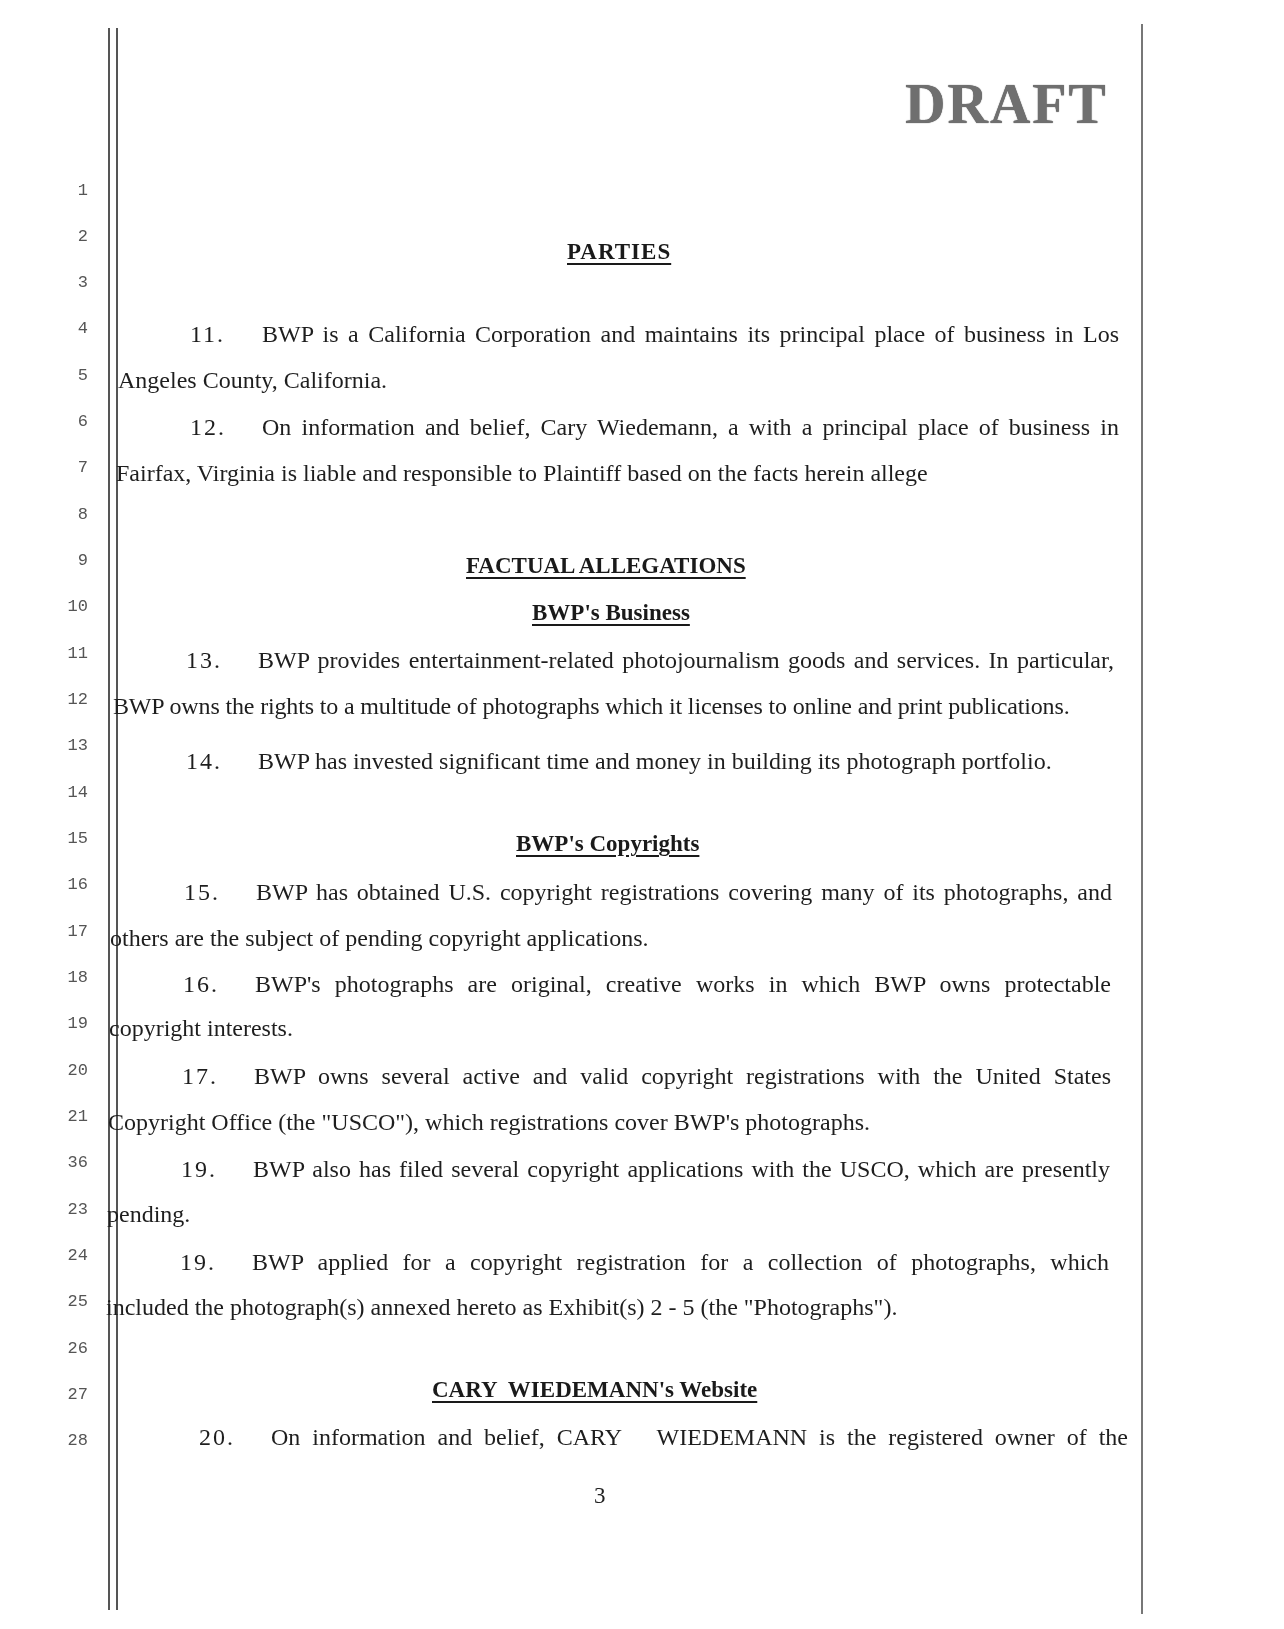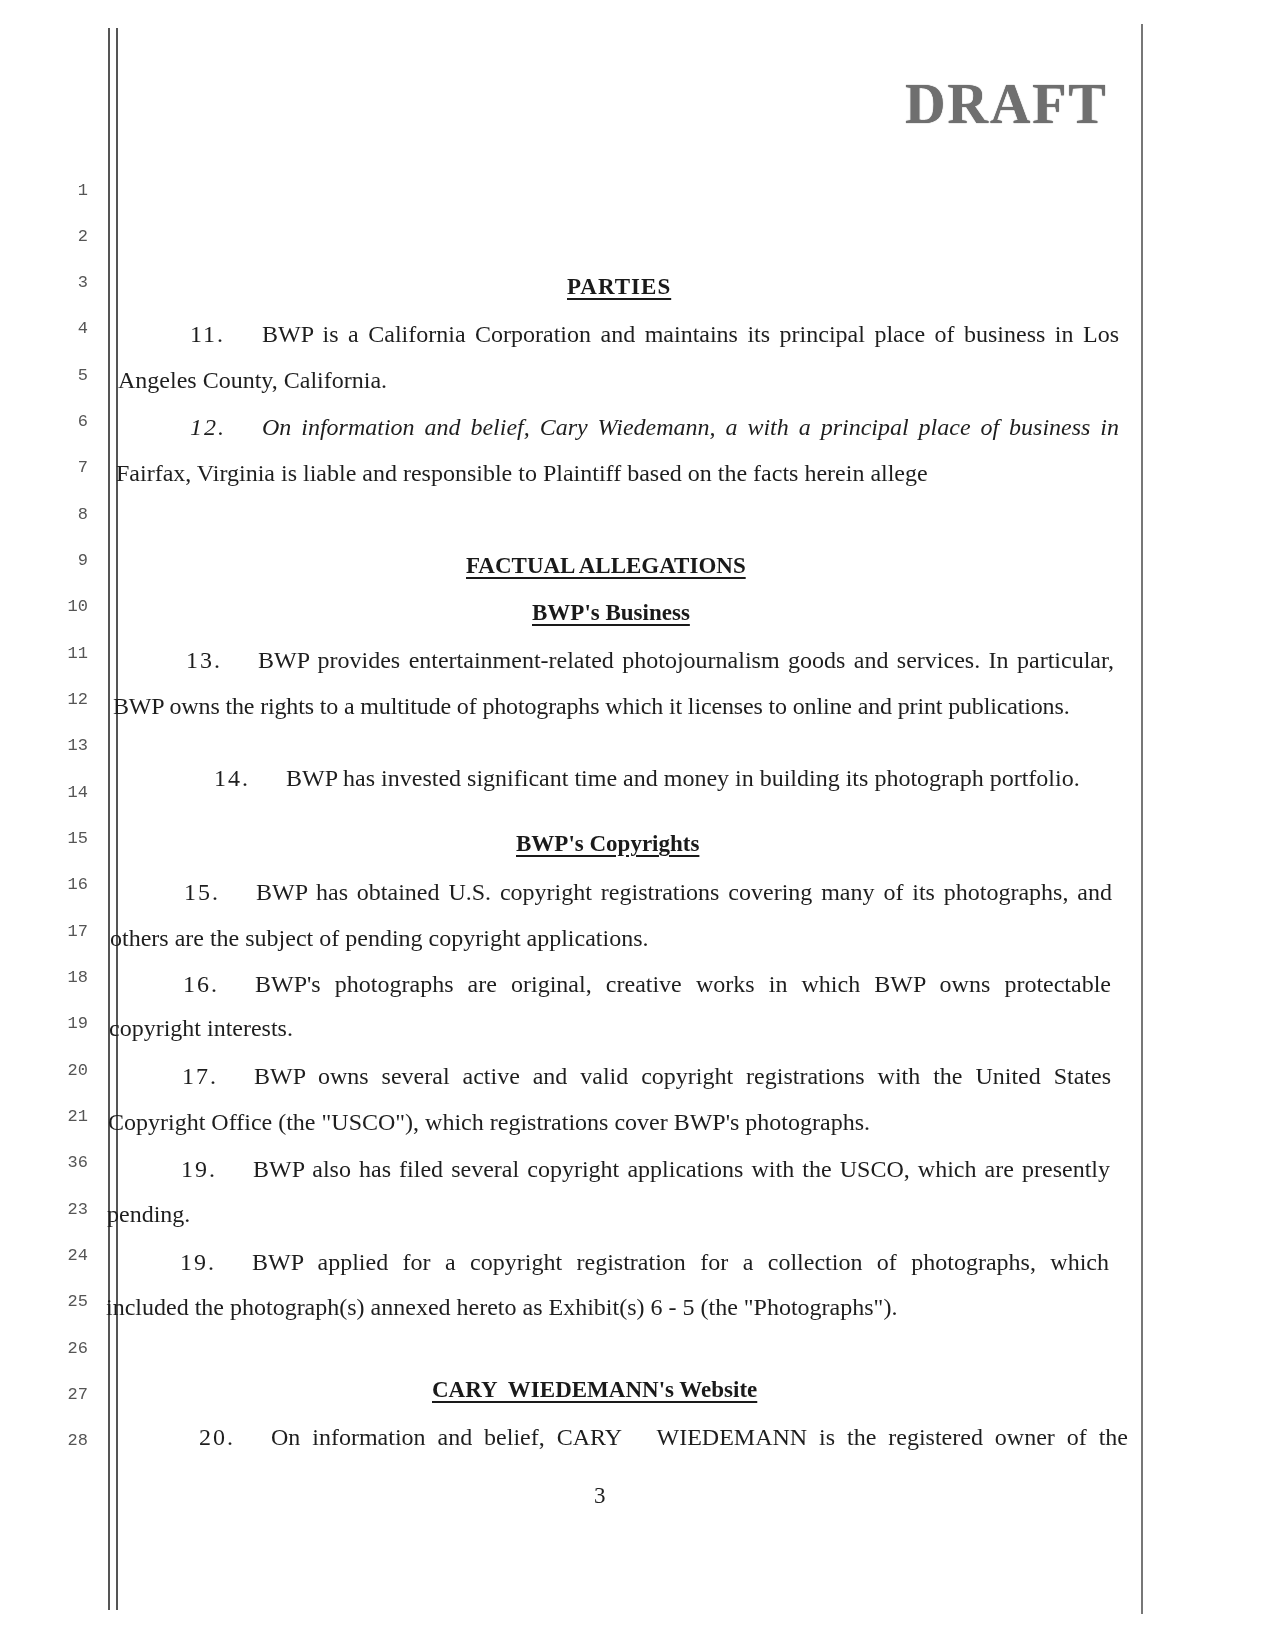--- a/index.html
+++ b/index.html
@@ -85,21 +85,21 @@
     font-weight: bold;
     text-decoration: underline;
     text-decoration-thickness: 2px;
     text-underline-offset: 4px;
     font-size: 23px;
     line-height: 28px;
     white-space: nowrap;
     text-align: center;
     color: #1a1a1a;
   }
-  .heading.wide { letter-spacing: 1px; margin-top: 35px; }
+  .heading.wide { letter-spacing: 1px; }
 
   .page-number {
     position: absolute;
     left: 594px;
     top: 1482px;
     font-size: 23px;
     line-height: 28px;
     color: #222;
   }
 </style>
@@ -143,46 +143,46 @@
     <div class="ln" style="top:1339px">26</div>
     <div class="ln" style="top:1385px">27</div>
     <div class="ln" style="top:1431px">28</div>
   </div>
 
   <div class="heading wide" style="left:567px; top:238px;">PARTIES</div>
 
   <div class="line justify" style="left:190px; top:320px; width:929px;"><span class="pnum">11.</span><span>BWP is a California Corporation and maintains its principal place of business in Los</span></div>
   <div class="line" style="left:118px; top:366px;">Angeles County, California.</div>
 
-  <div class="line justify" style="left:190px; top:413px; width:929px;font-style:italic;"><span class="pnum">12.</span><span>On information and belief, Cary Wiedemann, a  with a principal place of business in</span></div>
+  <div class="line justify" style="left:190px; top:413px; width:929px;"><span class="pnum">12.</span><span>On information and belief, Cary Wiedemann, a  with a principal place of business in</span></div>
   <div class="line" style="left:116px; top:459px;">Fairfax, Virginia is liable and responsible to Plaintiff based on the facts herein allege</div>
 
   <div class="heading" style="left:466px; top:552px;">FACTUAL ALLEGATIONS</div>
   <div class="heading" style="left:532px; top:599px;">BWP's Business</div>
 
   <div class="line justify" style="left:186px; top:646px; width:928px;"><span class="pnum">13.</span><span>BWP provides entertainment-related photojournalism goods and services. In particular,</span></div>
   <div class="line" style="left:113px; top:692px; letter-spacing:-0.15px;">BWP owns the rights to a multitude of photographs which it licenses to online and print publications.</div>
 
-  <div class="line" style="left:186px; top:764px;margin-left:28px;"><span class="pnum">14.</span><span>BWP has invested significant time and money in building its photograph portfolio.</span></div>
+  <div class="line" style="left:186px; top:747px;"><span class="pnum">14.</span><span>BWP has invested significant time and money in building its photograph portfolio.</span></div>
 
   <div class="heading" style="left:516px; top:830px;">BWP's Copyrights</div>
 
   <div class="line justify" style="left:184px; top:878px; width:928px;"><span class="pnum">15.</span><span>BWP has obtained U.S. copyright registrations covering many of its photographs, and</span></div>
   <div class="line" style="left:110px; top:924px;">others are the subject of pending copyright applications.</div>
 
   <div class="line justify" style="left:183px; top:970px; width:928px;"><span class="pnum">16.</span><span>BWP's photographs are original, creative works in which BWP owns protectable</span></div>
   <div class="line" style="left:109px; top:1014px;">copyright interests.</div>
 
   <div class="line justify" style="left:182px; top:1062px; width:929px;"><span class="pnum">17.</span><span>BWP owns several active and valid copyright registrations with the United States</span></div>
   <div class="line" style="left:108px; top:1108px;">Copyright Office (the "USCO"), which registrations cover BWP's photographs.</div>
 
   <div class="line justify" style="left:181px; top:1155px; width:929px;"><span class="pnum">19.</span><span>BWP also has filed several copyright applications with the USCO, which are presently</span></div>
   <div class="line" style="left:107px; top:1200px;">pending.</div>
 
   <div class="line justify" style="left:180px; top:1248px; width:929px;"><span class="pnum">19.</span><span>BWP applied for a copyright registration for a collection of photographs, which</span></div>
-  <div class="line" style="left:106px; top:1293px;">included the photograph(s) annexed hereto as Exhibit(s) 6 - 5 (the "Photographs").</div>
+  <div class="line" style="left:106px; top:1293px;">included the photograph(s) annexed hereto as Exhibit(s) 2 - 5 (the "Photographs").</div>
 
   <div class="heading" style="left:432px; top:1376px; white-space:pre;">CARY  WIEDEMANN's Website</div>
 
   <div class="line justify" style="left:177px; top:1423px; width:929px; white-space:pre-wrap;margin-left:22px;"><span class="pnum">20.</span><span>On information and belief, CARY   WIEDEMANN is the registered owner of the</span></div>
 
   <div class="page-number">3</div>
 </div>
 
 </body></html>

